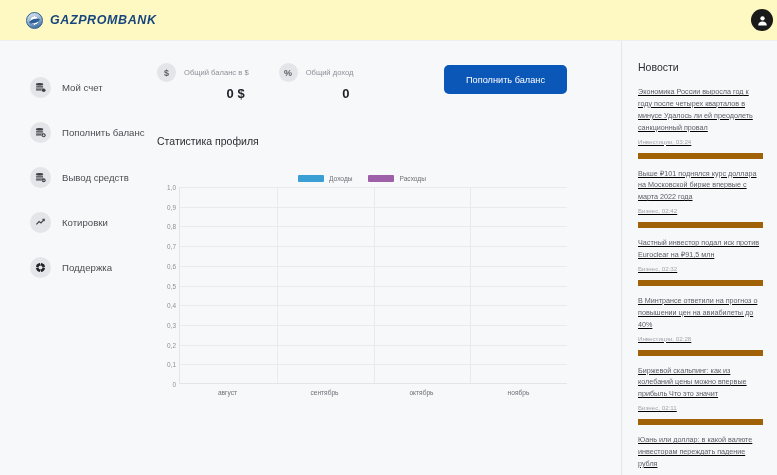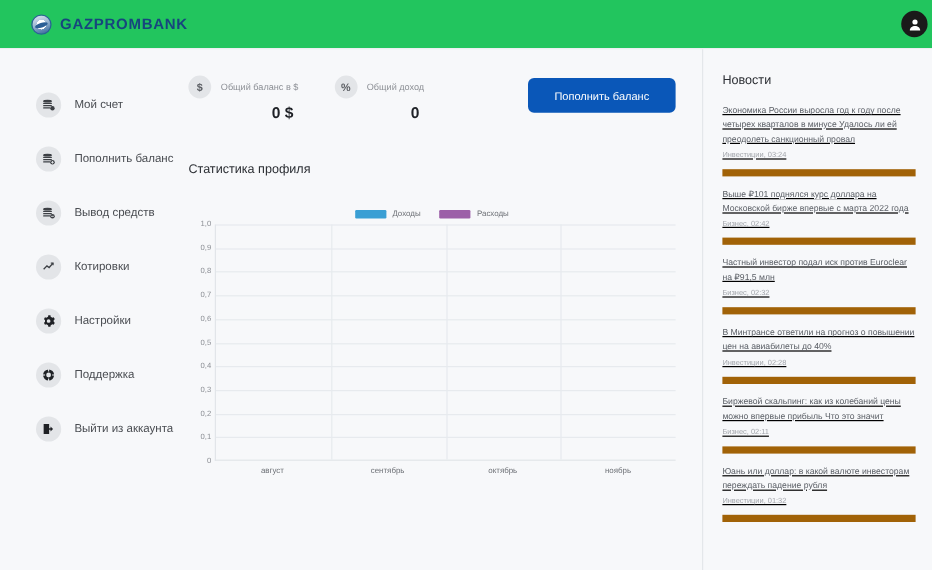--- a/index.html
+++ b/index.html
@@ -9,26 +9,27 @@
     height: 475px;
     overflow: hidden;
     background: #ffffff;
     font-family: "Liberation Sans", "DejaVu Sans", sans-serif;
   }
 
   
   .topbar {
     height: 41px;
     width: 100%;
-    background: #22c55e;
+    background: #fef9c3;
     border-bottom: 1px solid #eceef1;
     display: flex;
     align-items: center;
     justify-content: space-between;
     padding: 0 4px 0 26px;
+    font-style: italic;
   }
   .brand {
     display: flex;
     align-items: center;
     gap: 7px;
   }
   .brand-mark {
     width: 17px; height: 17px;
     border-radius: 50%;
     border: 1.4px solid #2b5f96;
@@ -221,26 +222,27 @@
   }
   .x-tick {
     flex: 1 1 0;
     text-align: center;
     font-size: 6.6px;
     color: #6d7076;
   }
 
   
   .news {
-    width: 192px;
+    width: 156px;
     flex: none;
     background: #f7f8fa;
     border-left: 1px solid #e4e7ea;
     padding: 20px 14px 0 16px;
     overflow: hidden;
+    margin-left: 32px;
   }
   .news-title {
     font-size: 10.5px;
     color: #2b2e33;
     margin-bottom: 13px;
   }
   .news-item {
     border-bottom: 6px solid #a16207;
     padding-bottom: 8px;
     margin-bottom: 9px;
@@ -323,53 +325,35 @@
     <div class="nav-item">
       <span class="nav-icon">
         <svg width="11" height="11" viewBox="0 0 24 24" fill="none" stroke="#3d4045" stroke-width="2.4">
           <polyline points="3,16 9,10 13,13 20,5"></polyline>
             <polyline points="16,5 20,5 20,9"></polyline>
         </svg>
       </span>
       <span class="nav-label">Котировки</span>
     </div>
 
-    <div class="nav-item">
-      <span class="nav-icon">
-        <svg width="11" height="11" viewBox="0 0 24 24" fill="#1f2125">
-          <path d="M12 8a4 4 0 100 8 4 4 0 000-8zm9.4 4c0-.6-.06-1.2-.16-1.77l2.1-1.6-2-3.46-2.5 1a9.4 9.4 0 00-3.06-1.77L15.4 1.6h-4l-.4 2.8A9.4 9.4 0 007.94 6.2l-2.5-1-2 3.46 2.1 1.6a9.6 9.6 0 000 3.54l-2.1 1.6 2 3.46 2.5-1a9.4 9.4 0 003.06 1.77l.4 2.8h4l.4-2.8a9.4 9.4 0 003.06-1.77l2.5 1 2-3.46-2.1-1.6c.1-.57.16-1.17.16-1.77z"></path>
-          <circle cx="12" cy="12" r="3.4" fill="#e3e5e8"></circle>
-        </svg>
-      </span>
-      <span class="nav-label">Настройки</span>
-    </div>
 
     <div class="nav-item">
       <span class="nav-icon">
         <svg width="11" height="11" viewBox="0 0 24 24">
           <circle cx="12" cy="12" r="10" fill="#1f2125"></circle>
           <circle cx="12" cy="12" r="4.4" fill="#e3e5e8"></circle>
           <rect x="11" y="0.6" width="2" height="5" fill="#e3e5e8"></rect>
           <rect x="11" y="18.4" width="2" height="5" fill="#e3e5e8"></rect>
           <rect x="0.6" y="11" width="5" height="2" fill="#e3e5e8"></rect>
           <rect x="18.4" y="11" width="5" height="2" fill="#e3e5e8"></rect>
         </svg>
       </span>
       <span class="nav-label">Поддержка</span>
     </div>
 
-    <div class="nav-item">
-      <span class="nav-icon">
-        <svg width="11" height="11" viewBox="0 0 24 24" fill="#1f2125">
-          <path d="M3 3h10v18H3z"></path>
-          <path d="M15.5 7.6l4.6 4.4-4.6 4.4v-3H12v-2.8h3.5z"></path>
-        </svg>
-      </span>
-      <span class="nav-label">Выйти из аккаунта</span>
-    </div>
 
   </nav>
 
   <main class="main">
 
 
     <div class="stats-row">
 
       <div class="stat">
         <div class="stat-head">

